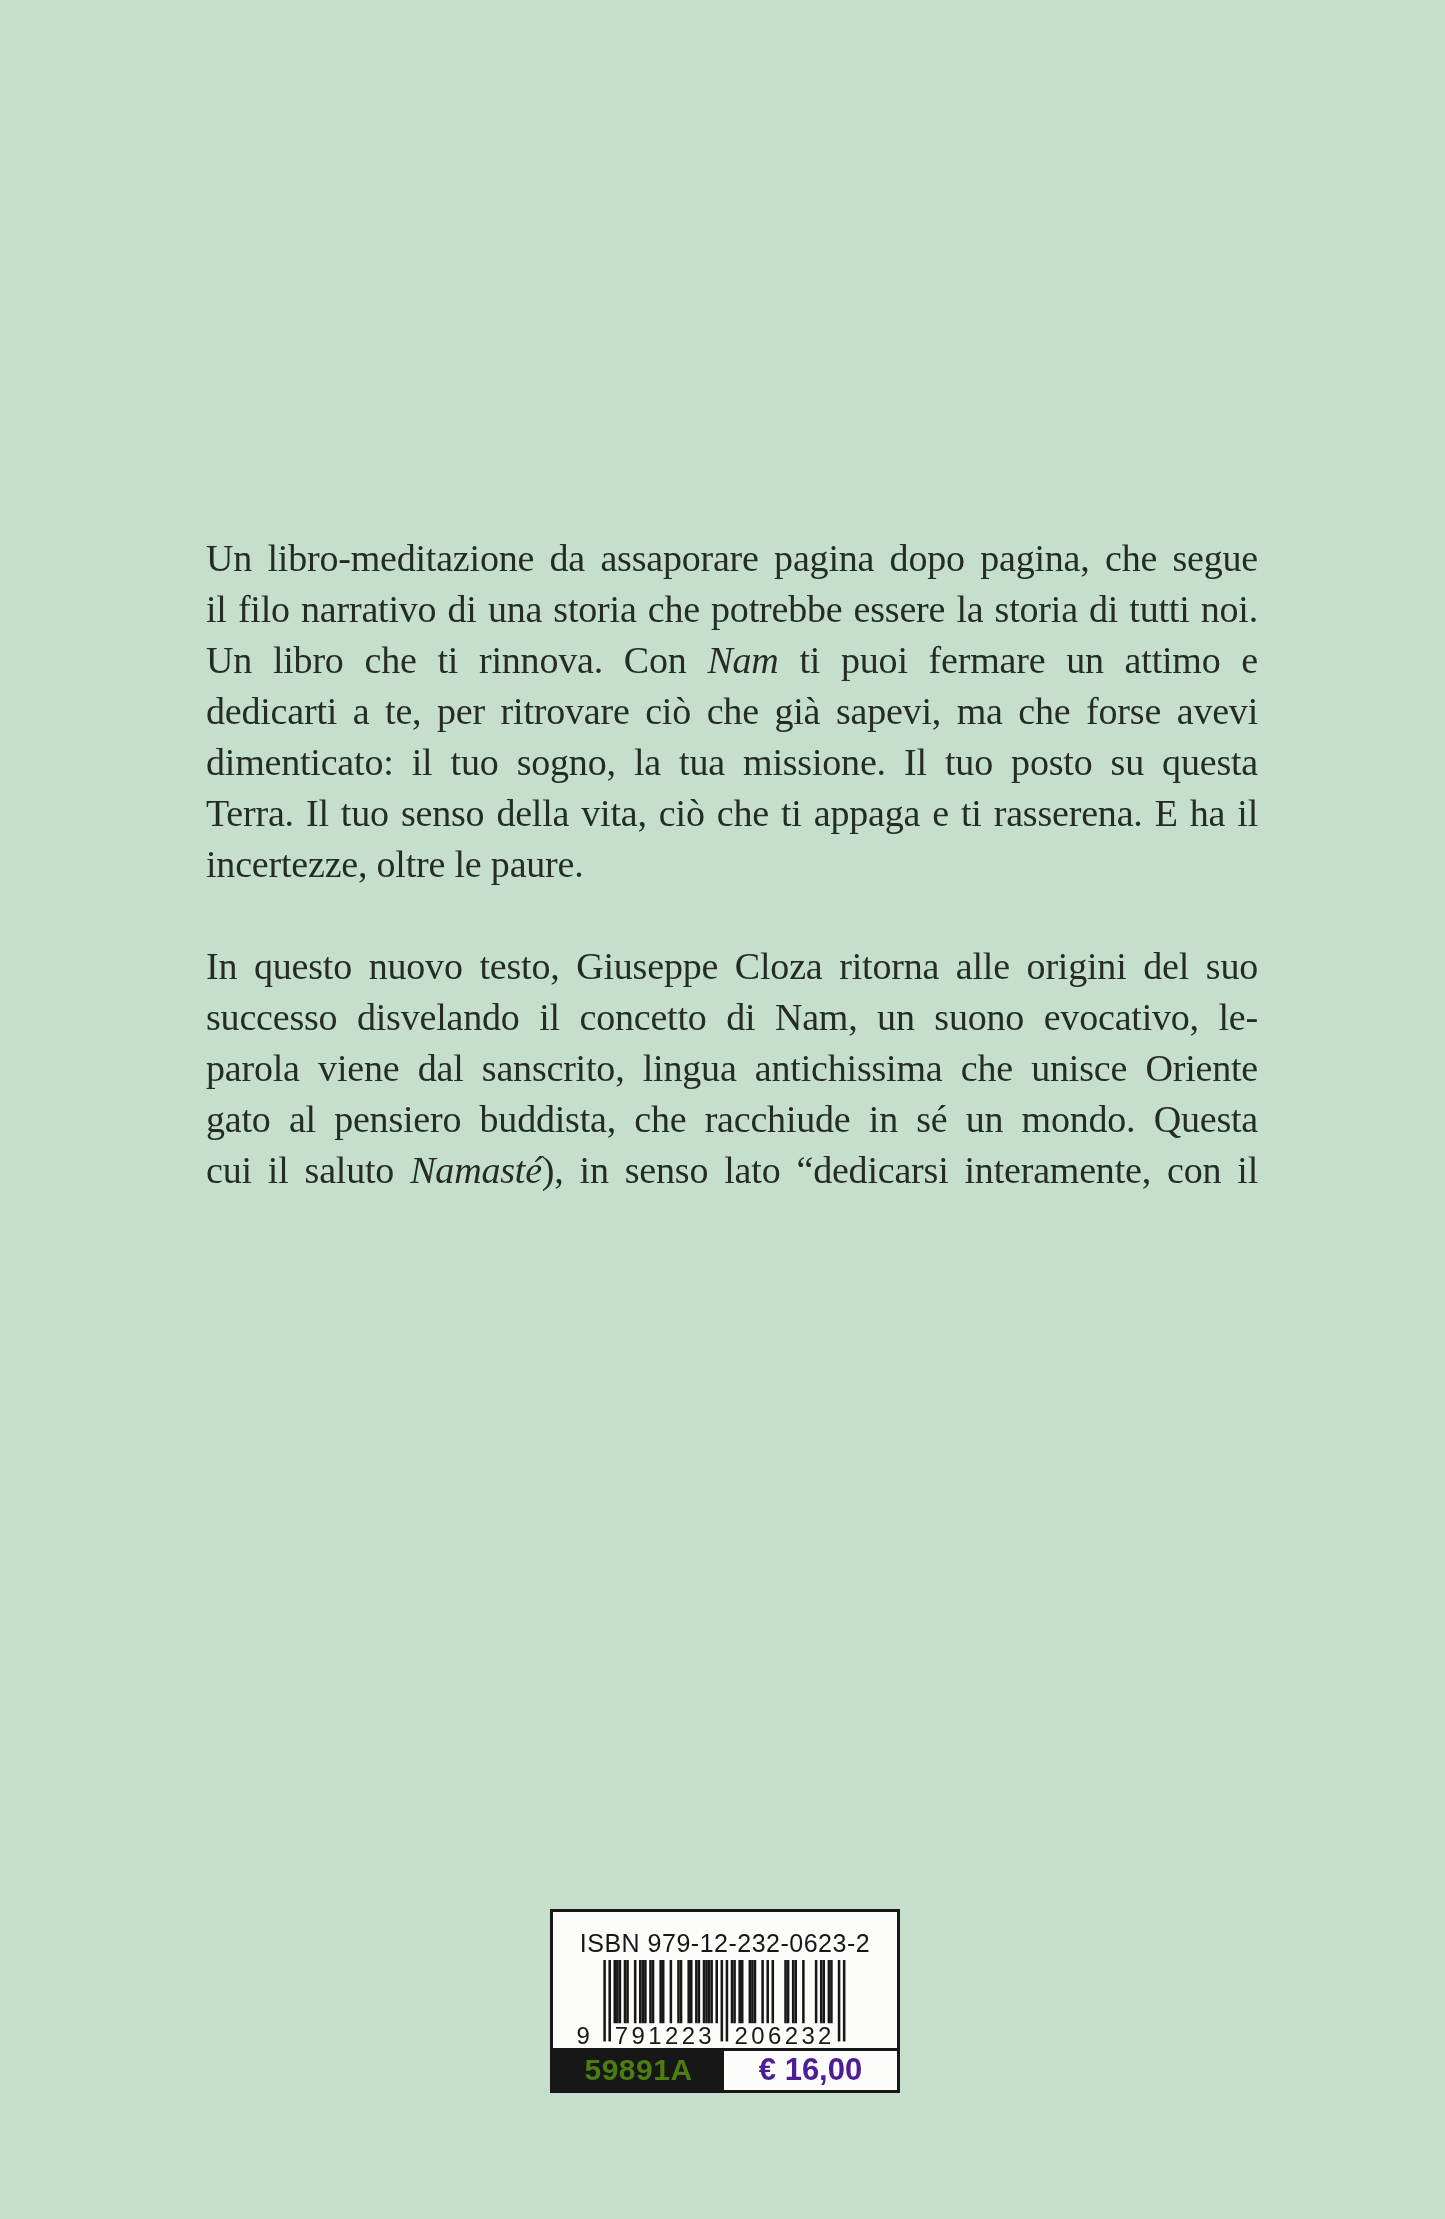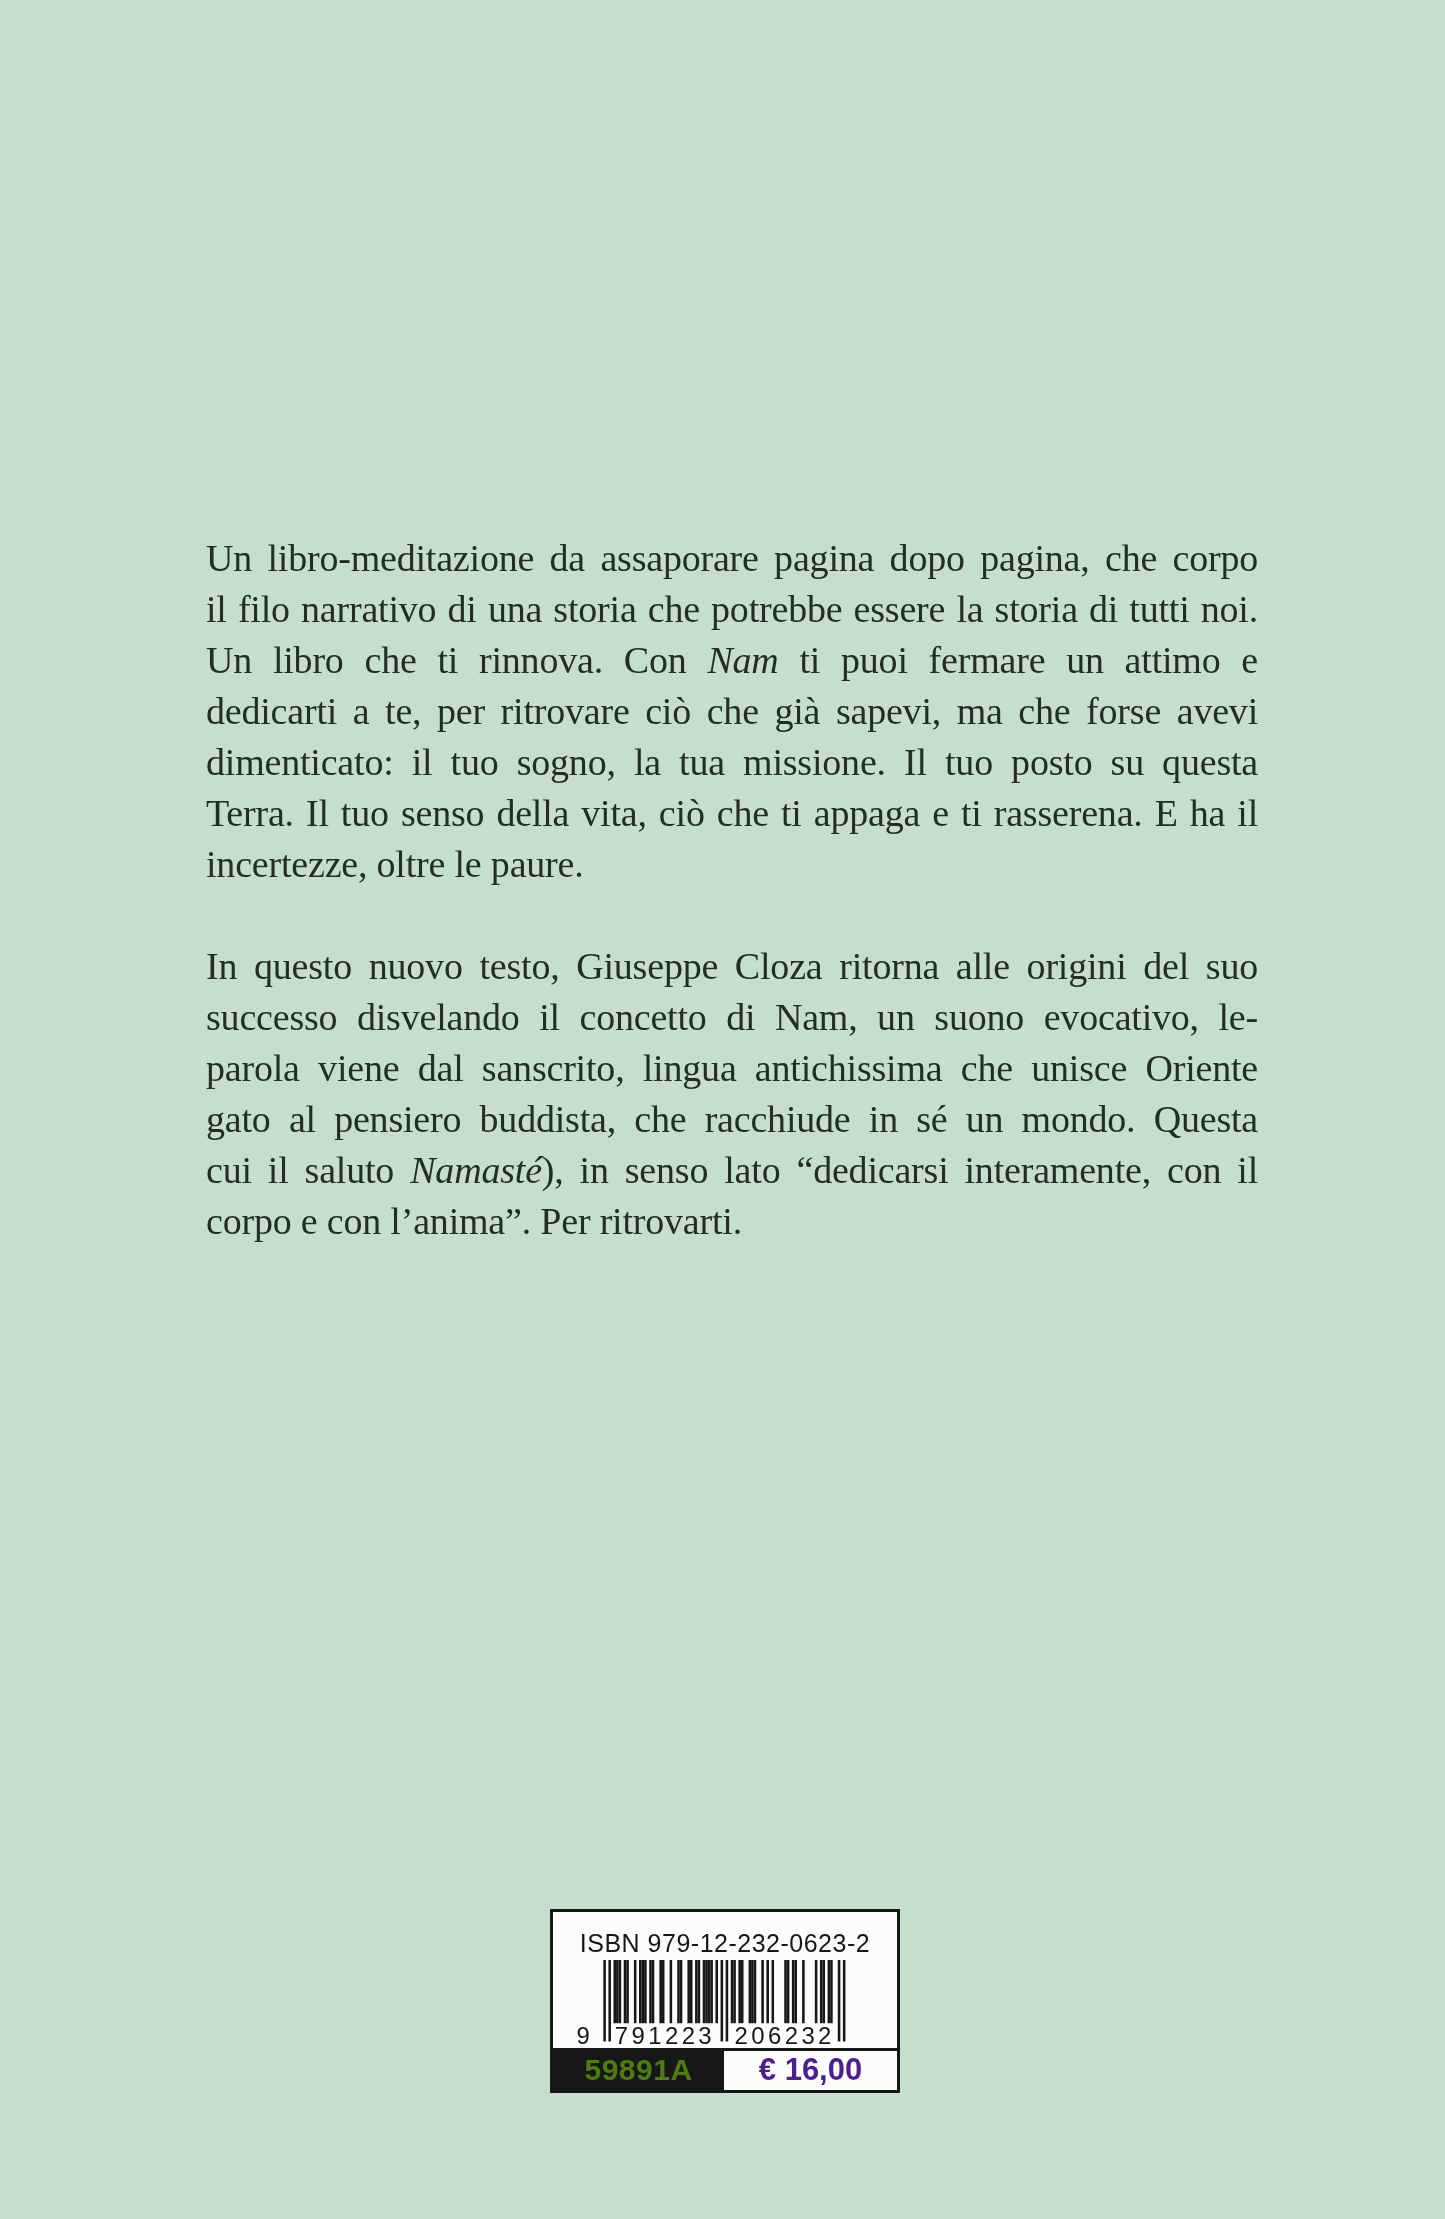--- a/index.html
+++ b/index.html
@@ -47,35 +47,34 @@
     font-size:31px;
   }
 </style>
 </head>
 <body>
 
 <div class="cover" style="background: rgb(197, 223, 204);">
 
   <main class="textblock" style="color: rgb(36, 44, 37);">
     <section class="para">
-      <div class="line">Un libro-meditazione da assaporare pagina dopo pagina, che corpo</div>
+      <div class="line">Un libro-meditazione da assaporare pagina dopo pagina, che segue</div>
       <div class="line">il filo narrativo di una storia che potrebbe essere la storia di tutti noi.</div>
       <div class="line"><span>Un libro che ti rinnova. Con </span><span class="it">Nam</span><span> ti puoi fermare un attimo e</span></div>
       <div class="line">dedicarti a te, per ritrovare ciò che già sapevi, ma che forse avevi</div>
       <div class="line">dimenticato: il tuo sogno, la tua missione. Il tuo posto su questa</div>
       <div class="line">Terra. Il tuo senso della vita, ciò che ti appaga e ti rasserena. E ha il</div>
       <div class="line end">incertezze, oltre le paure.</div>
     </section>
     <section class="para">
       <div class="line">In questo nuovo testo, Giuseppe Cloza ritorna alle origini del suo</div>
       <div class="line">successo disvelando il concetto di Nam, un suono evocativo, le-</div>
       <div class="line">parola viene dal sanscrito, lingua antichissima che unisce Oriente</div>
       <div class="line">gato al pensiero buddista, che racchiude in sé un mondo. Questa</div>
       <div class="line"><span>cui il saluto </span><span class="it">Namasté</span><span>), in senso lato “dedicarsi interamente, con il</span></div>
-      <div class="line end">corpo e con l’anima”. Per ritrovarti.</div>
     </section>
   </main>
 
   <div class="label">
     <div class="isbn">ISBN 979-12-232-0623-2</div>
     <svg id="ean" class="barcode-svg" width="344" height="92" viewBox="0 0 344 92" xmlns="http://www.w3.org/2000/svg">
         <g fill="#171717">
           <rect x="45.00" y="0" width="2.66" height="85"></rect>
           <rect x="50.32" y="0" width="2.66" height="85"></rect>
           <rect x="55.64" y="0" width="2.66" height="66"></rect>

